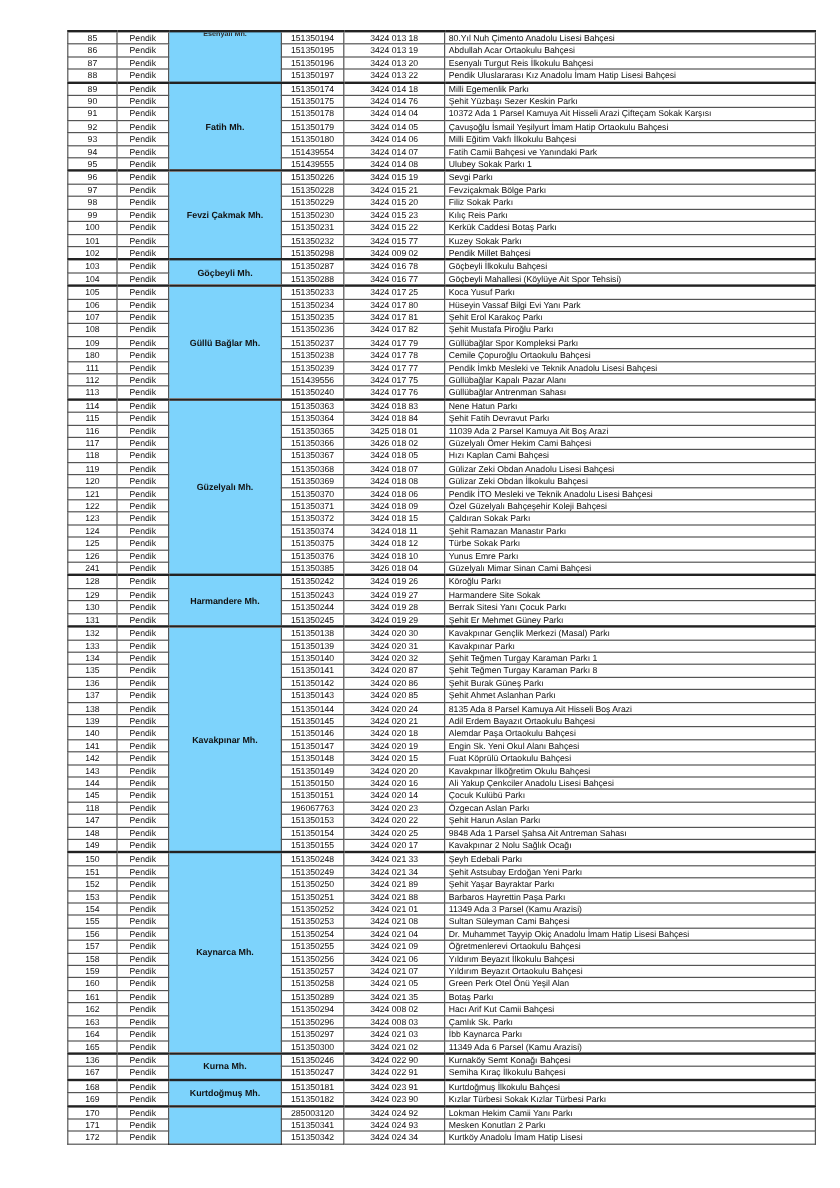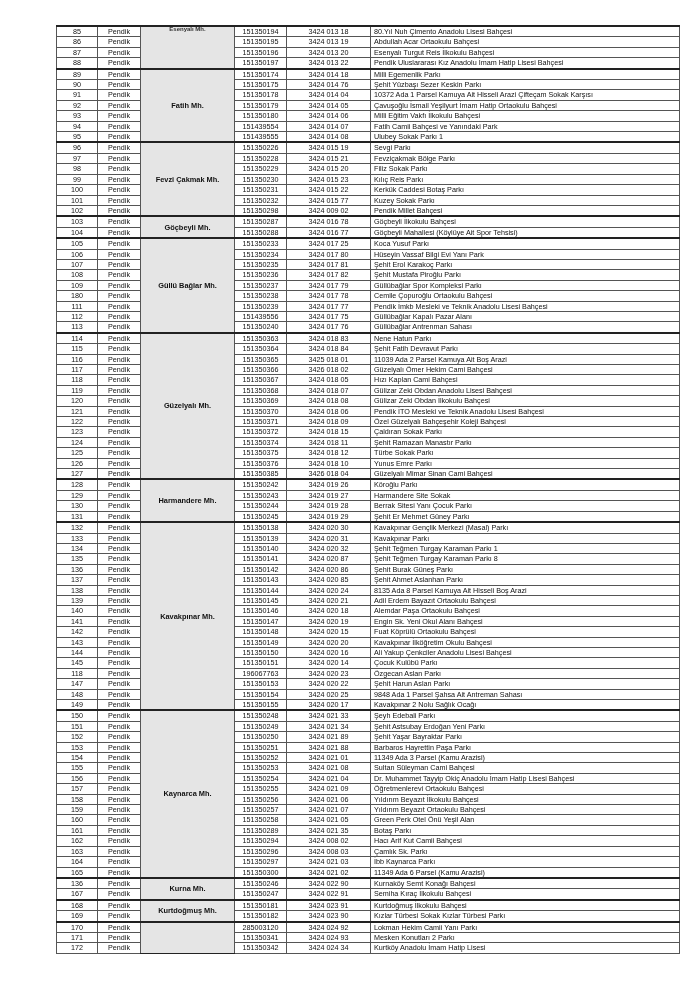--- a/index.html
+++ b/index.html
@@ -5,21 +5,21 @@
   html, body { margin: 0; padding: 0; background: #ffffff; }
   body { width: 700px; height: 990px; position: relative; overflow: hidden;
          font-family: "Liberation Sans", "DejaVu Sans", sans-serif; color: #111; }
   #sheet { position: absolute; left: 27px; top: 25px; padding-left: 29px; }
   table { border-collapse: collapse; table-layout: fixed; }
   td { height: 9.4px; padding: 0 2px; font-size: 7.2px; line-height: 9.4px;
        border: 1px solid #555; white-space: nowrap; overflow: hidden; }
   td.no { width: 36px; text-align: center; }
   td.ilce { width: 38px; text-align: center; }
   td.mah { width: 89px; text-align: center; font-weight: bold; font-size: 7.4px;
-           border-top: 1px solid #222; border-bottom: 1px solid #222; background:#e5e5e5; }
+           border-top: 1px solid #222; border-bottom: 1px solid #222; background:#7dd3fc; }
   td.code1 { width: 47px; text-align: center; }
   td.code2 { width: 79px; text-align: center; }
   td.name { width: 303px; text-align: left; padding-left: 3px; }
   tr.group-start td { border-top: 2px solid #222; }
   td.mah.cut { vertical-align: top; font-size: 6px; line-height: 5px; color:#333; }
 </style>
 </head>
 <body>
 
 <div id="sheet">
@@ -319,21 +319,21 @@
           <td class="name">Türbe Sokak Parkı</td>
         </tr>
         <tr>
           <td class="no">126</td>
           <td class="ilce">Pendik</td>
           <td class="code1">151350376</td>
           <td class="code2">3424 018 10</td>
           <td class="name">Yunus Emre Parkı</td>
         </tr>
         <tr>
-          <td class="no">127</td>
+          <td class="no">241</td>
           <td class="ilce">Pendik</td>
           <td class="code1">151350385</td>
           <td class="code2">3426 018 04</td>
           <td class="name">Güzelyalı Mimar Sinan Cami Bahçesi</td>
         </tr>
         <tr class="group-start">
           <td class="no">128</td>
           <td class="ilce">Pendik</td>
           <td class="mah" rowspan="4">Harmandere Mh.</td>
           <td class="code1">151350242</td>

